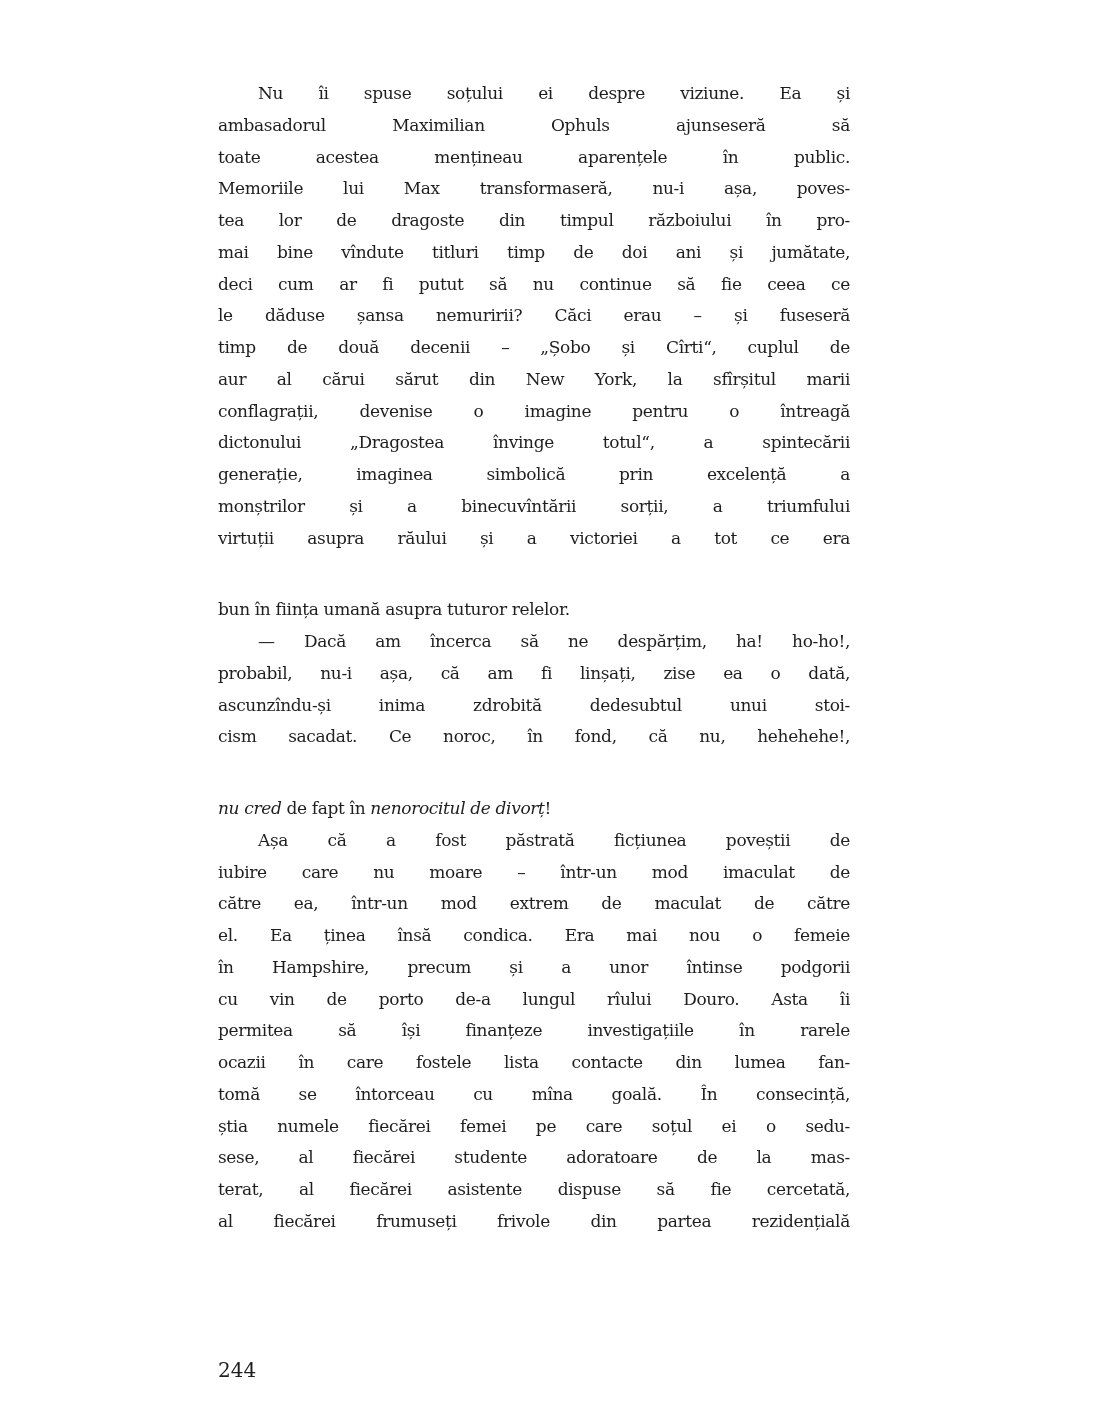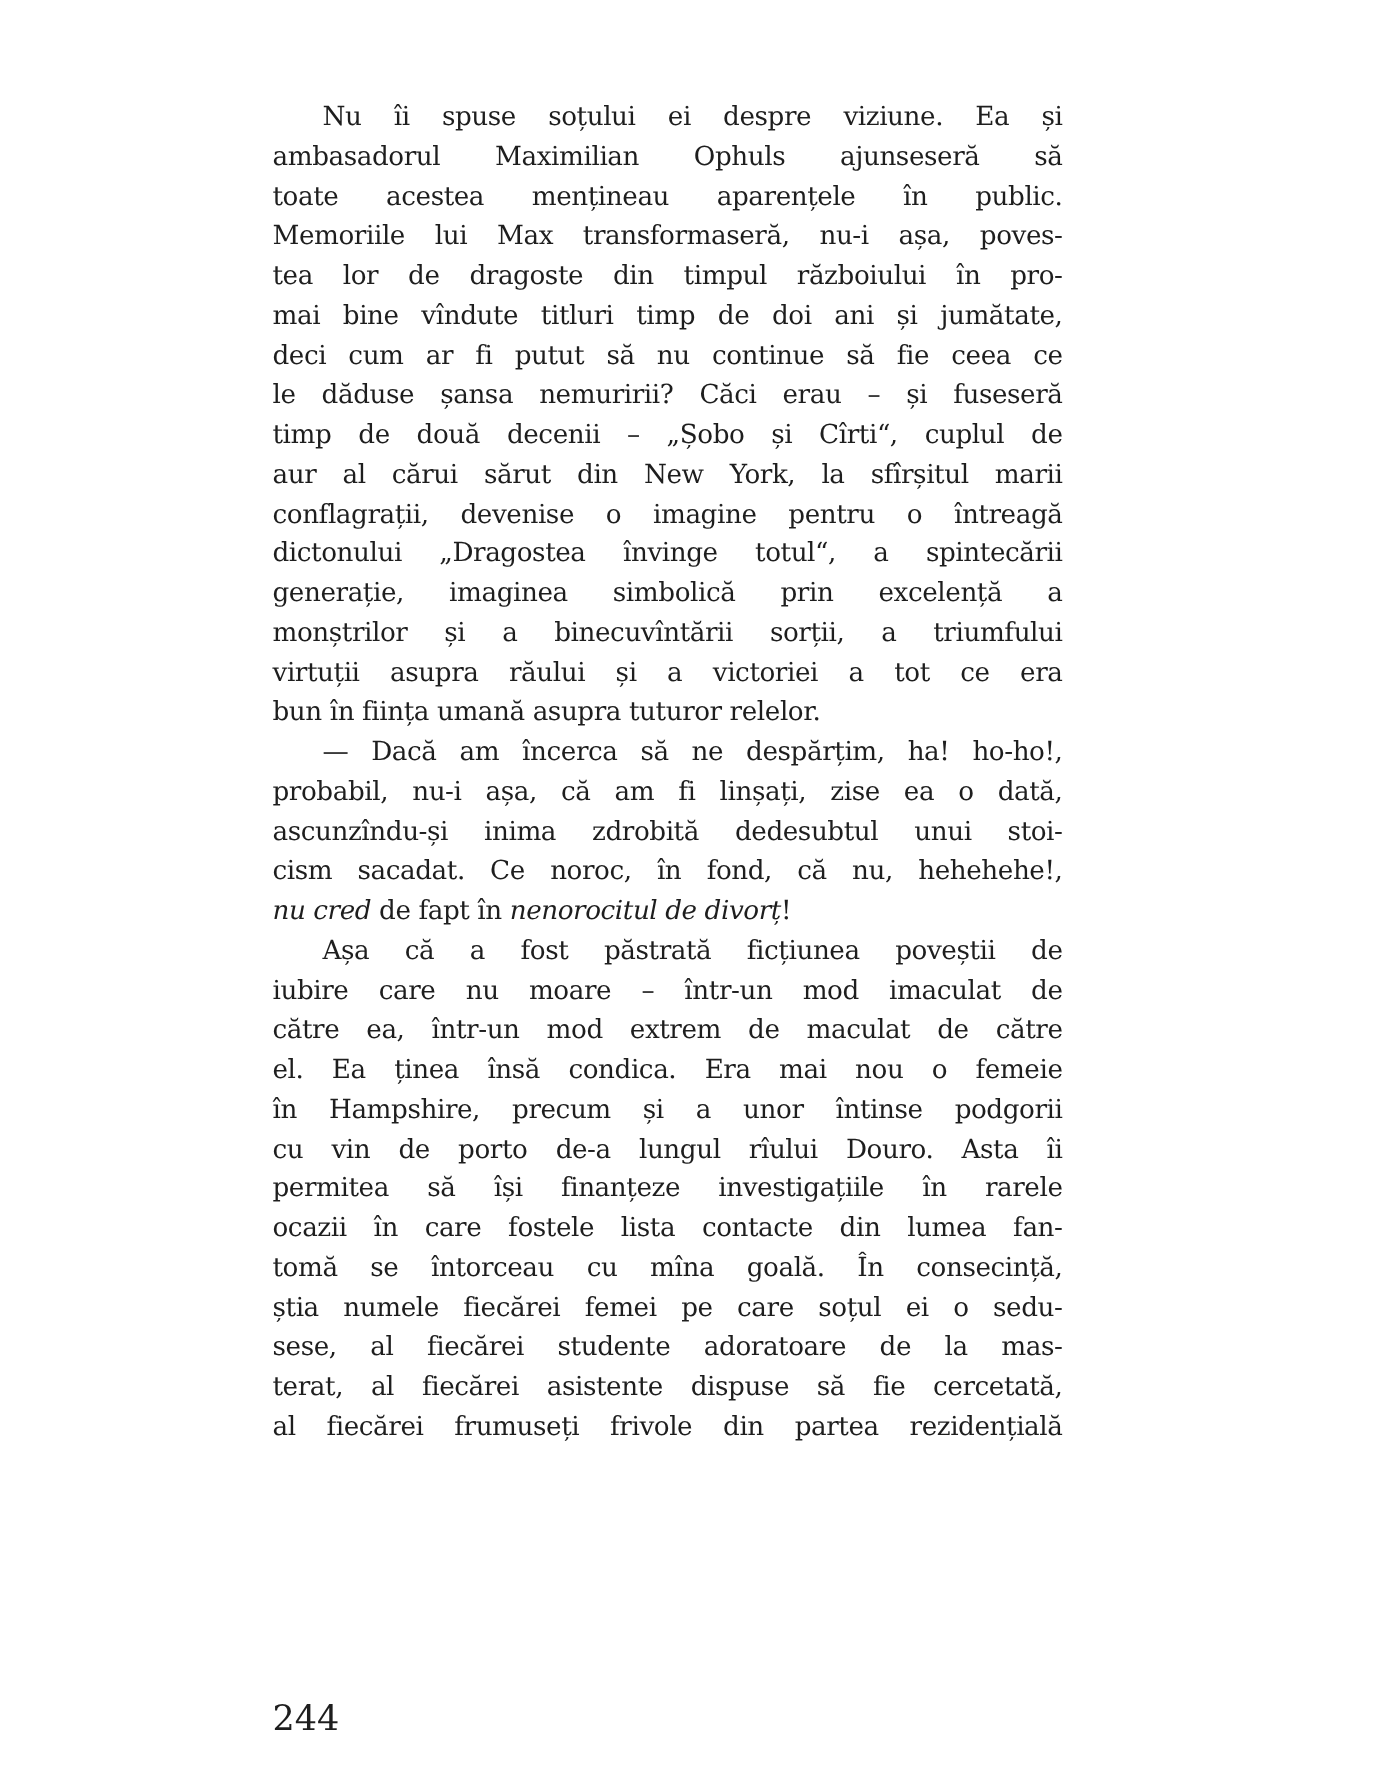--- a/index.html
+++ b/index.html
@@ -3,42 +3,42 @@
   <meta charset="utf-8">
   <style>
     html, body { margin: 0; padding: 0; background: #ffffff; }
     body { width: 1100px; height: 1422px; position: relative; overflow: hidden; }
     .page {
       position: absolute;
       left: 218px;
       top: 78px;
       width: 632px;
       font-family: "DejaVu Serif", "Liberation Serif", serif;
-      font-size: 21px;
+      font-size: 17px;
       color: #1e1e1e;
       letter-spacing: -0.35px;
     }
     .line {
       display: block;
       height: 31.75px;
       line-height: 31.75px;
       white-space: nowrap;
       text-align: justify;
       text-align-last: justify;
       overflow: visible;
     }
-    .line.last { text-align-last: left; }
+    .line.last { text-align-last: left; margin-top: 40px; }
     .line.indent { padding-left: 40px; }
     .it { font-style: italic; }
     .page-number {
       position: absolute;
       left: 218px;
       top: 1358px;
       font-family: "DejaVu Serif", "Liberation Serif", serif;
-      font-size: 28px;
+      font-size: 20px;
       color: #1e1e1e;
     }
   </style>
 </head>
 <body>
 
 <div class="page">
 
   <div>
     <span class="line indent">Nu îi spuse soțului ei despre viziune. Ea și</span>

